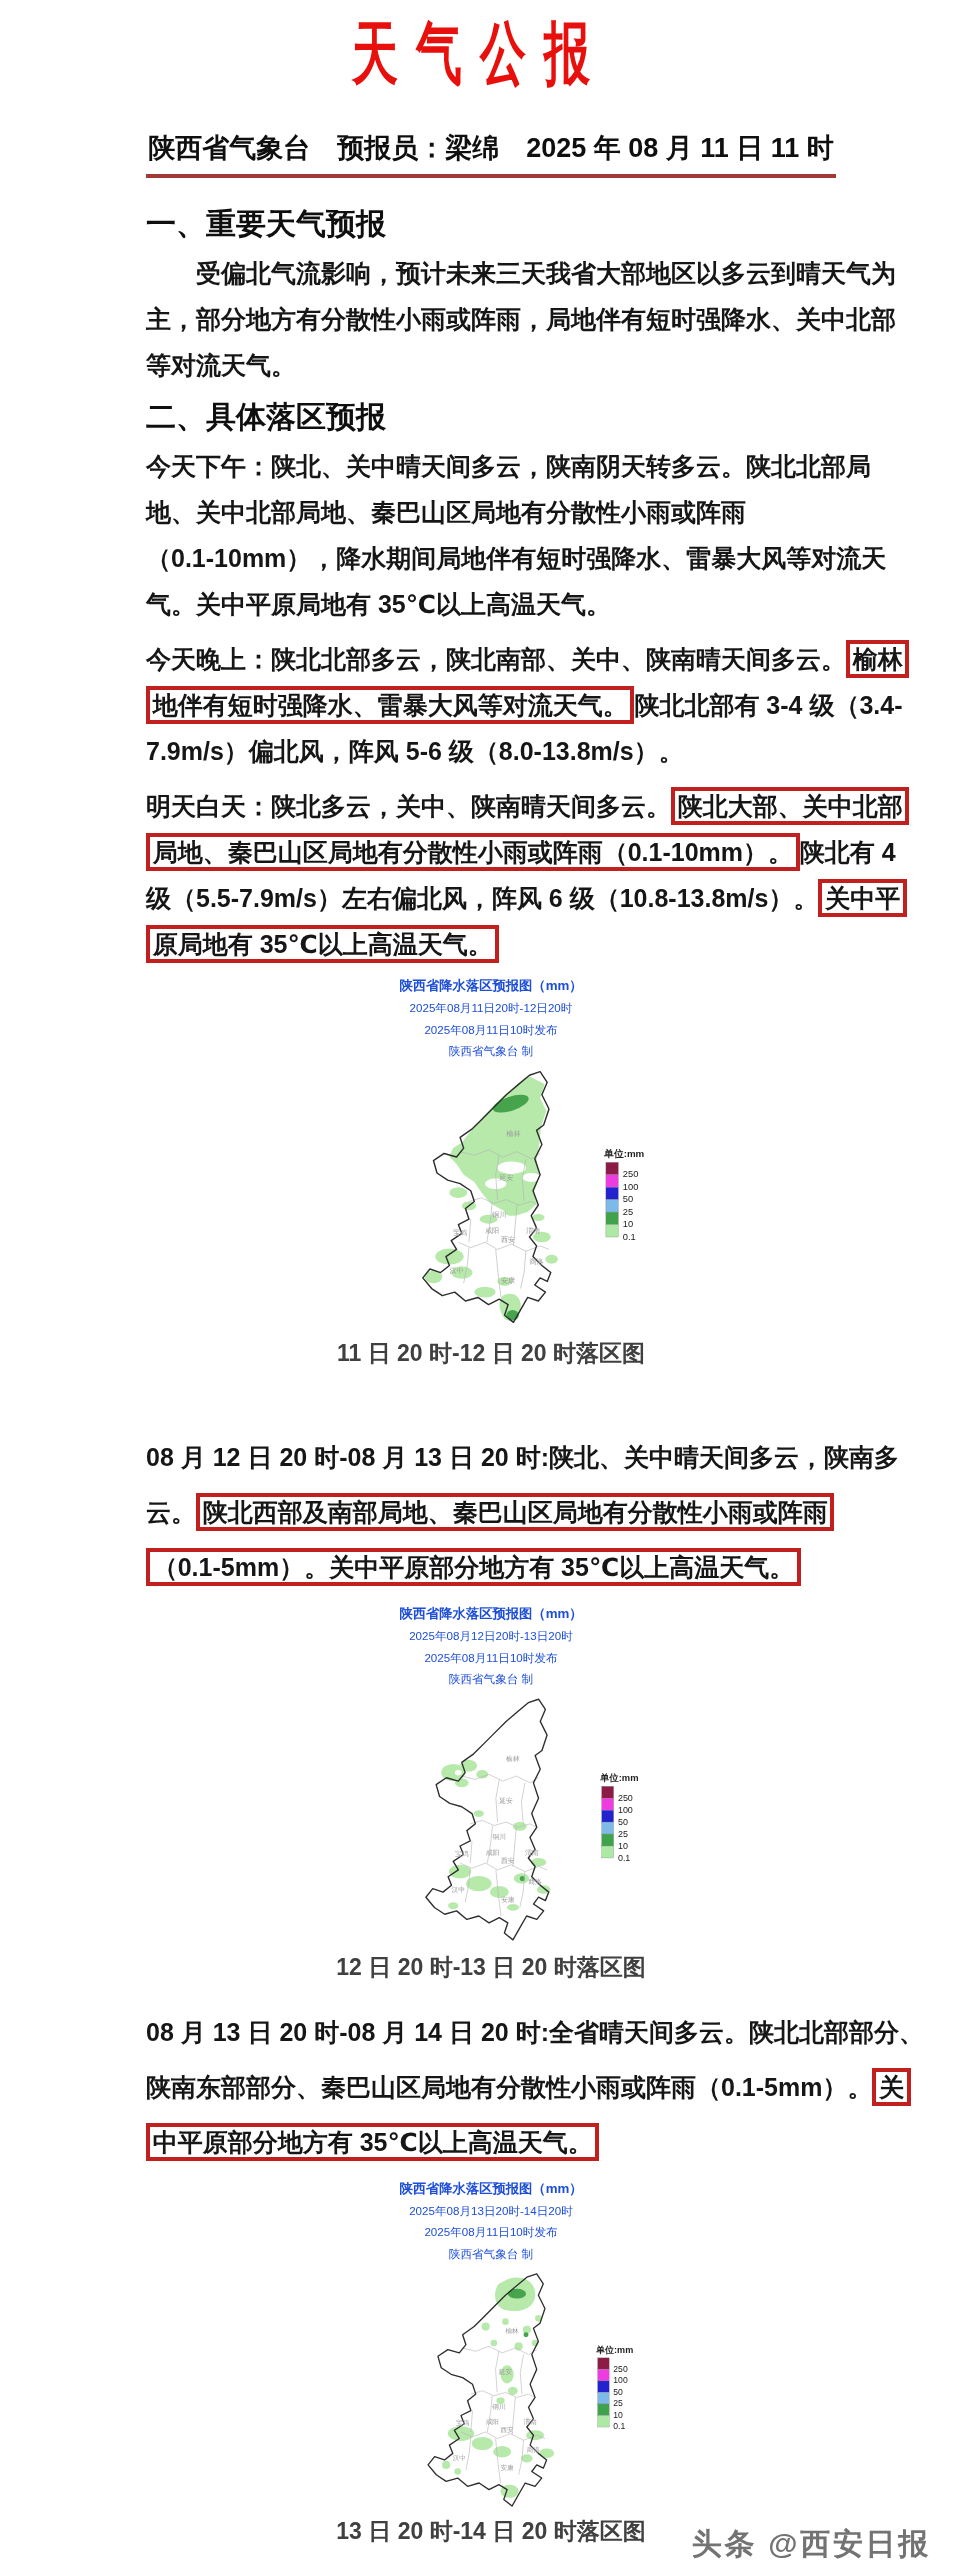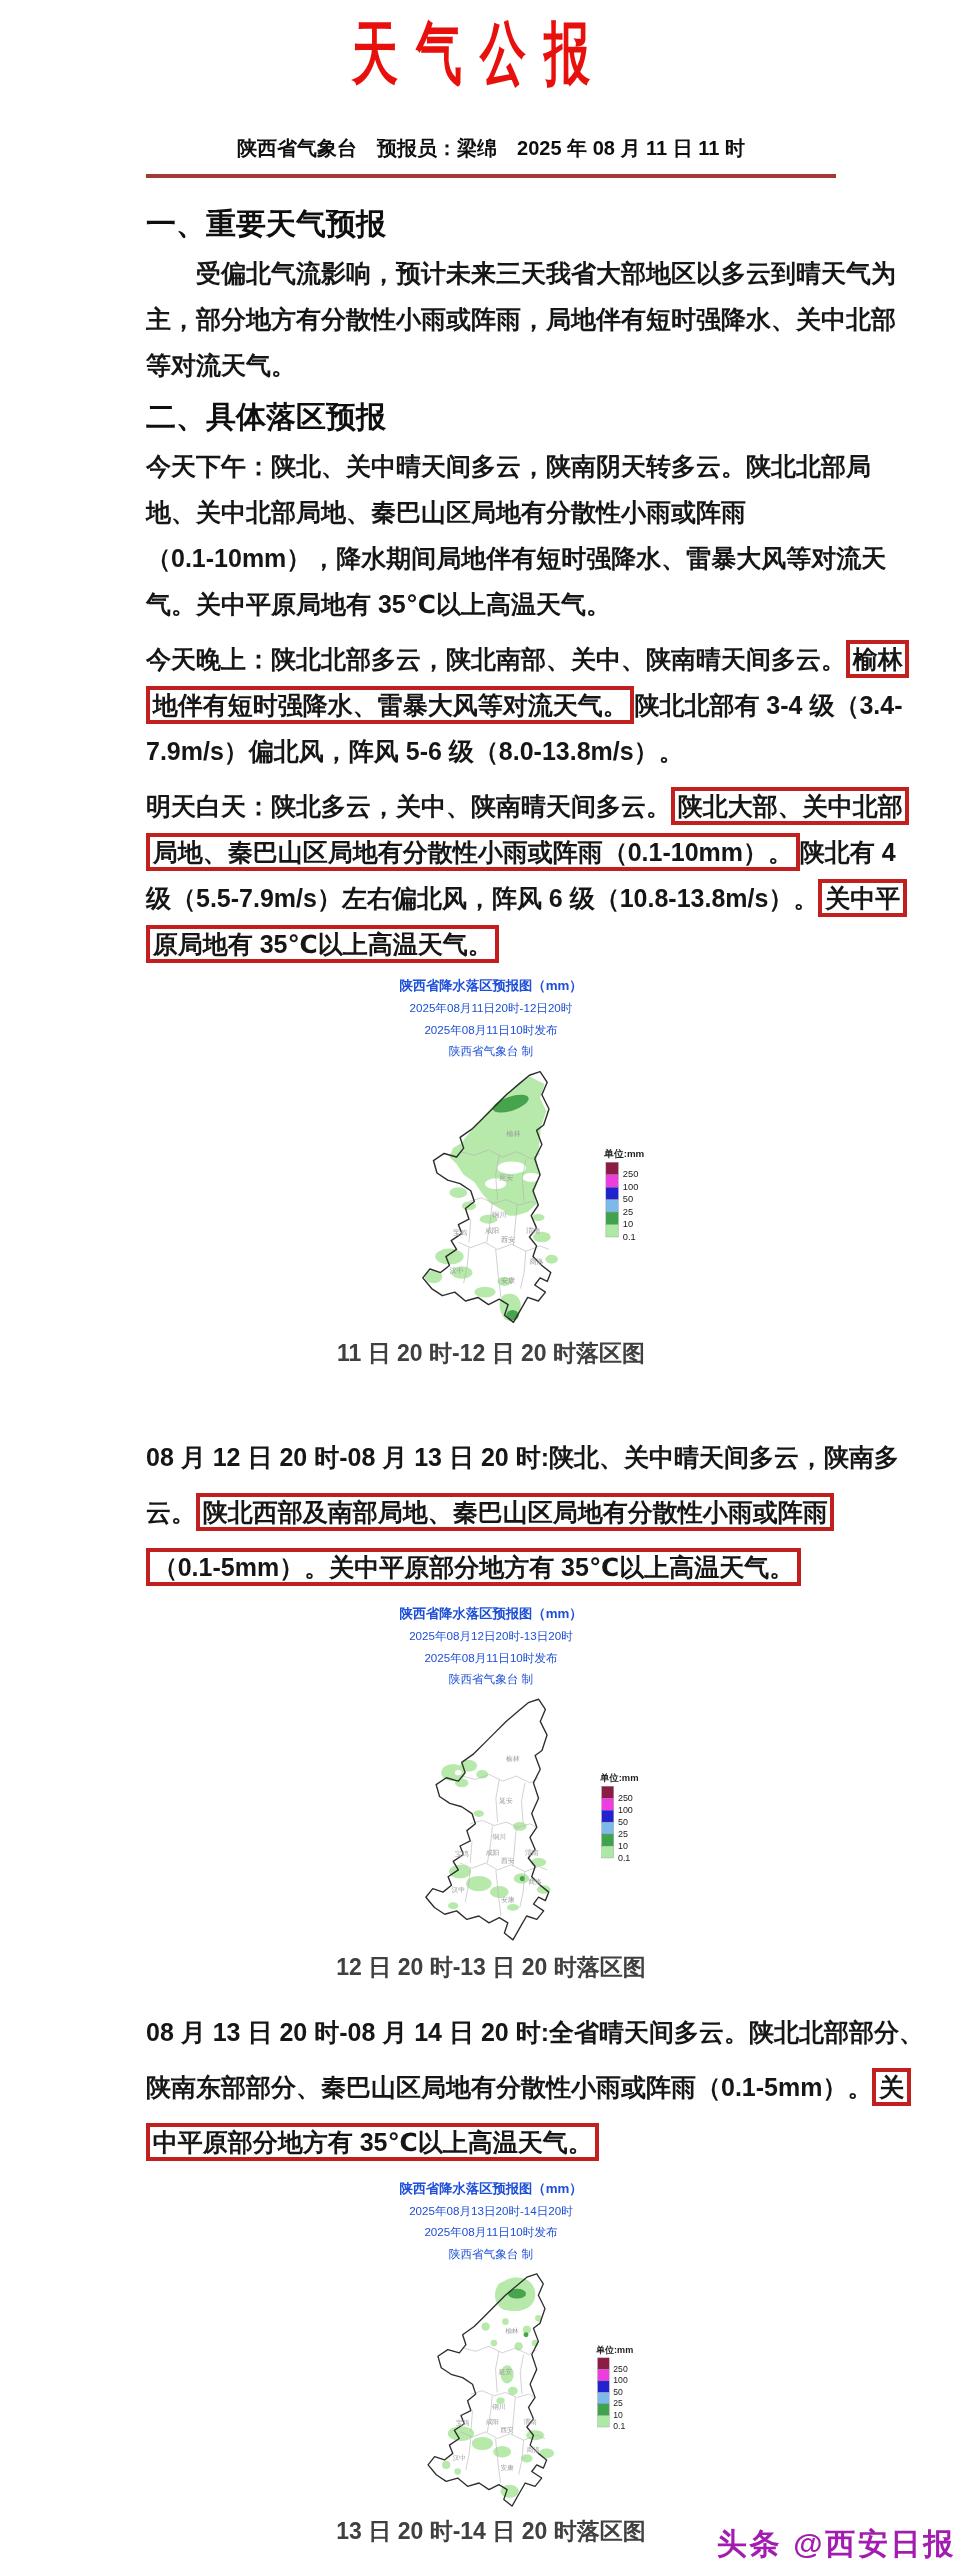--- a/index.html
+++ b/index.html
@@ -7,21 +7,21 @@
     width:960px;height:2576px;position:relative;overflow:hidden;background:#ffffff;
     font-family:"Liberation Sans","DejaVu Sans",sans-serif;color:#151515;
   }
   .content{margin:0 124px 0 146px;}
   .doc-title{
     text-align:center;color:#e8100c;font-size:46px;font-weight:900;letter-spacing:18px;
     line-height:53px;padding-top:9px;transform:scaleY(1.5);transform-origin:50% 0;
     margin-bottom:69px;white-space:nowrap;
   }
   .header-line{
-    text-align:center;font-size:20px;font-weight:700;color:#0f0f0f;line-height:34px;
+    text-align:center;font-size:27px;font-weight:700;color:#0f0f0f;line-height:34px;
     padding-bottom:9px;border-bottom:4.4px solid #a03a36;white-space:nowrap;
   }
   .section-heading{font-size:30px;font-weight:800;color:#0f0f0f;line-height:39px;margin-top:26px;}
   .section-heading.h2{margin-top:9px;}
   .para{font-size:25px;font-weight:600;color:#161616;margin-top:7.1px;}
   .para .line{line-height:46px;white-space:nowrap;}
   .para.sp .line{line-height:55px;}
   .para .line.indent{text-indent:50px;}
   .para + .para{margin-top:9px;}
   .rbox{border:4.4px solid #c2201e;padding:0.9px 2.7px;}
@@ -30,21 +30,21 @@
   .mh1{font-size:13.3px;line-height:23px;font-weight:700;}
   .mh2{font-size:11.6px;line-height:21.3px;font-weight:400;}
   .map-svg-wrap{padding-left:19.6px;}
   svg.mapfig{display:inline-block;}
   .map-caption{font-size:23px;font-weight:700;line-height:30px;margin-top:7.1px;color:#404040;text-align:center;}
   .p-after1{margin-top:62px;}
   .p-after2{margin-top:23px;}
   .cap2{margin-top:3.6px;}
   .cap3{margin-top:1.8px;}
   .watermark{
-    position:absolute;top:2524px;right:4px;font-size:30px;font-weight:700;color:#a21caf;
+    position:absolute;top:2524px;right:29px;font-size:30px;font-weight:700;color:#737373;
     letter-spacing:2.7px;white-space:nowrap;
     text-shadow:-1.8px -1.8px 0 #fff,1.8px -1.8px 0 #fff,-1.8px 1.8px 0 #fff,1.8px 1.8px 0 #fff,0 0 4.4px #fff;
     margin-left:36px;
   }
 </style>
 </head>
 <body>
 
 <div class="doc-title">天气公报</div>
 

